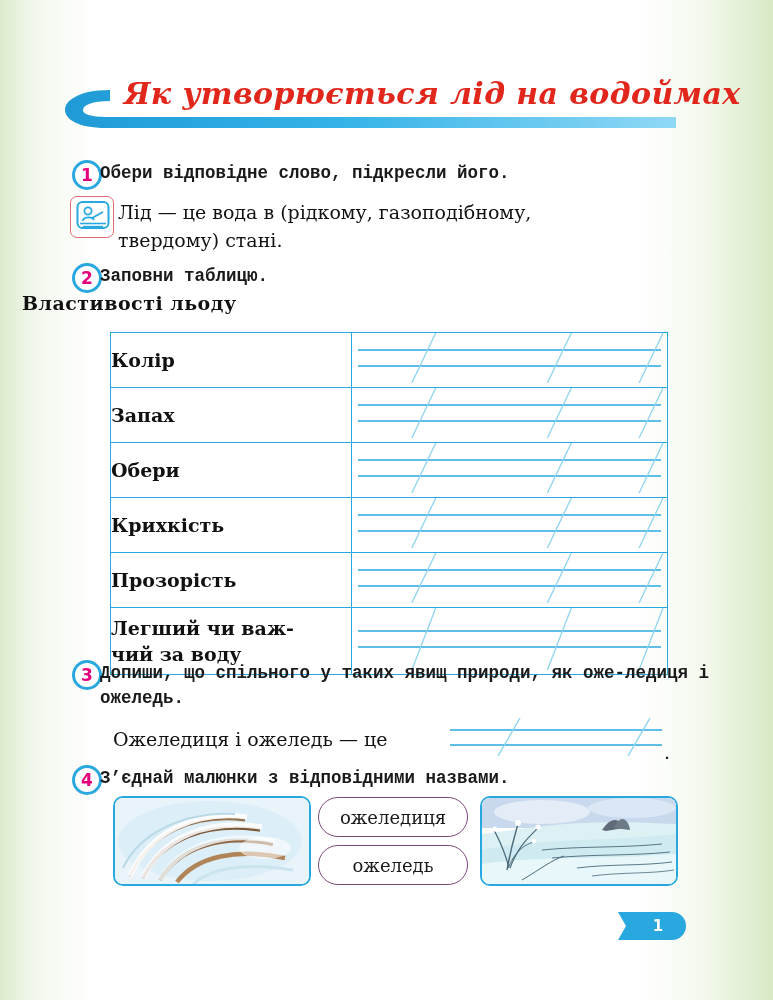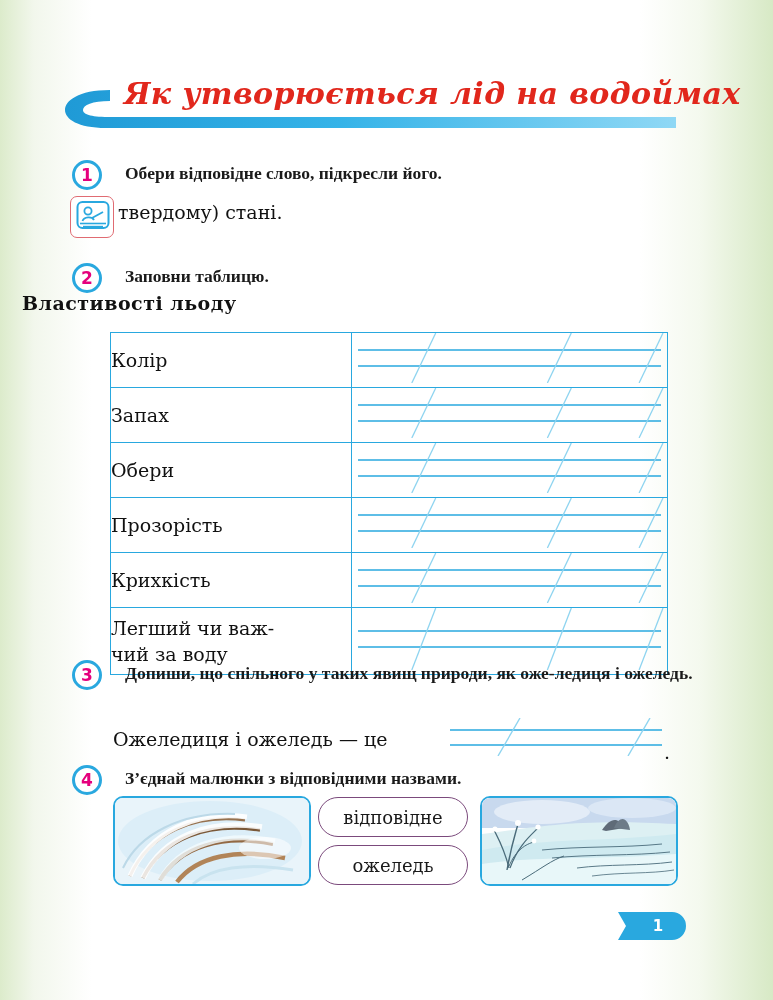--- a/index.html
+++ b/index.html
@@ -40,22 +40,22 @@
     border:3px solid #29a8df;
     background:#ffffff;
     box-sizing:border-box;
     display:flex;align-items:center;justify-content:center;
     font-family:"DejaVu Sans", sans-serif;
     font-weight:bold;font-size:17px;
     color:#e5007d;
     line-height:1;
   }
   .task-text{
-    position:absolute;left:53px;top:1px;
-    font-family:Liberation Serif, serif;
+    position:absolute;left:28px;top:1px;
+    font-family:Liberation Mono, monospace;
     font-size:17.5px;font-weight:600;
     color:#1a1a1a;
     line-height:25px;
     width:610px;
   }
   
   .stmt-icon{
     position:absolute;left:70px;top:196px;
     width:44px;height:42px;
     border:1.6px solid #e06b72;
@@ -81,20 +81,21 @@
     position:absolute;left:110px;top:332px;
     width:558px;
     border-collapse:collapse;
     table-layout:fixed;
   }
   table.props td{
     border:1.6px solid #29a8df;
     padding:0;
     height:50px;
     vertical-align:middle;
+    font-weight:bold;
   }
   td.label{
     width:240px;
     font-family:"DejaVu Serif", serif;
     font-size:19px;color:#111;
     padding-left:14px;
     line-height:26px;
   }
   td.label.two{height:62px;margin-left:24px;}
   td.rule{position:relative;overflow:hidden;}
@@ -176,20 +177,21 @@
     <svg width="34" height="34" viewBox="0 0 34 34">
       <rect x="1.5" y="2" width="31" height="26" rx="5" fill="none" stroke="#29a8df" stroke-width="2"></rect>
       <circle cx="12" cy="11" r="3.6" fill="none" stroke="#29a8df" stroke-width="1.8"></circle>
       <path d="M6.5 21 C8 16.5 16 16 18 20" fill="none" stroke="#29a8df" stroke-width="1.8"></path>
       <path d="M16 18 L27 12" stroke="#29a8df" stroke-width="1.8" fill="none"></path>
       <path d="M4 23.5 L30 23.5" stroke="#29a8df" stroke-width="1.6"></path>
       <path d="M7 26.5 L27 26.5" stroke="#29a8df" stroke-width="1.4"></path>
     </svg>
   </div>
   <div class="stmt-text">
+    <div>Лід — це вода в (рідкому, газоподібному,</div>
     <div>твердому) стані.</div>
   </div>
 
   <div class="task" style="left:72px;top:263px;width:620px;">
     <div class="badge">2</div>
     <div class="task-text">Заповни таблицю.</div>
   </div>
 
   <div class="table-title">Властивості льоду</div>
 
@@ -226,33 +228,33 @@
           <td class="rule" style="height: 50px;"><svg width="100%" height="50" viewBox="0 0 316 50" preserveAspectRatio="none">
               <line x1="6" y1="17" x2="310" y2="17" stroke="#29a8df" stroke-width="1.5"></line>
               <line x1="6" y1="33" x2="310" y2="33" stroke="#29a8df" stroke-width="1.5"></line>
               <line x1="60" y1="50" x2="84" y2="0" stroke="#8ed4f0" stroke-width="1.3"></line>
               <line x1="196" y1="50" x2="220" y2="0" stroke="#8ed4f0" stroke-width="1.3"></line>
               <line x1="288" y1="50" x2="312" y2="0" stroke="#8ed4f0" stroke-width="1.3"></line>
             </svg></td>
         </tr>
         <tr>
           <td class="label">
+            <div>Крихкість</div>
+          </td>
+          <td class="rule" style="height: 50px;"><svg width="100%" height="50" viewBox="0 0 316 50" preserveAspectRatio="none">
+              <line x1="6" y1="17" x2="310" y2="17" stroke="#29a8df" stroke-width="1.5"></line>
+              <line x1="6" y1="33" x2="310" y2="33" stroke="#29a8df" stroke-width="1.5"></line>
+              <line x1="60" y1="50" x2="84" y2="0" stroke="#8ed4f0" stroke-width="1.3"></line>
+              <line x1="196" y1="50" x2="220" y2="0" stroke="#8ed4f0" stroke-width="1.3"></line>
+              <line x1="288" y1="50" x2="312" y2="0" stroke="#8ed4f0" stroke-width="1.3"></line>
+            </svg></td>
+        </tr>
+        <tr>
+          <td class="label">
             <div>Прозорість</div>
-          </td>
-          <td class="rule" style="height: 50px;"><svg width="100%" height="50" viewBox="0 0 316 50" preserveAspectRatio="none">
-              <line x1="6" y1="17" x2="310" y2="17" stroke="#29a8df" stroke-width="1.5"></line>
-              <line x1="6" y1="33" x2="310" y2="33" stroke="#29a8df" stroke-width="1.5"></line>
-              <line x1="60" y1="50" x2="84" y2="0" stroke="#8ed4f0" stroke-width="1.3"></line>
-              <line x1="196" y1="50" x2="220" y2="0" stroke="#8ed4f0" stroke-width="1.3"></line>
-              <line x1="288" y1="50" x2="312" y2="0" stroke="#8ed4f0" stroke-width="1.3"></line>
-            </svg></td>
-        </tr>
-        <tr>
-          <td class="label">
-            <div>Крихкість</div>
           </td>
           <td class="rule" style="height: 50px;"><svg width="100%" height="50" viewBox="0 0 316 50" preserveAspectRatio="none">
               <line x1="6" y1="17" x2="310" y2="17" stroke="#29a8df" stroke-width="1.5"></line>
               <line x1="6" y1="33" x2="310" y2="33" stroke="#29a8df" stroke-width="1.5"></line>
               <line x1="60" y1="50" x2="84" y2="0" stroke="#8ed4f0" stroke-width="1.3"></line>
               <line x1="196" y1="50" x2="220" y2="0" stroke="#8ed4f0" stroke-width="1.3"></line>
               <line x1="288" y1="50" x2="312" y2="0" stroke="#8ed4f0" stroke-width="1.3"></line>
             </svg></td>
         </tr>
         <tr>
@@ -303,21 +305,21 @@
       <path d="M45 82 C65 48 108 36 158 46" stroke="#8a5a30" stroke-width="4" fill="none" opacity="0.9"></path>
       <path d="M45 82 C65 46 110 33 160 43" stroke="#f4fbfe" stroke-width="5" fill="none" opacity="0.8"></path>
       <path d="M62 84 C82 58 122 50 170 60" stroke="#a9713c" stroke-width="4.5" fill="none" opacity="0.85"></path>
       <path d="M8 70 C24 36 66 14 120 16" stroke="#bcd9e8" stroke-width="2" fill="none"></path>
       <path d="M78 86 C96 70 130 64 178 72" stroke="#c9e3ef" stroke-width="3" fill="none"></path>
       <ellipse cx="150" cy="50" rx="26" ry="11" fill="#ffffff" opacity="0.55"></ellipse>
     </svg>
   </div>
 
   <div class="word word-1">
-    <span>відповідне</span>
+    <span>ожеледиця</span>
   </div>
   <div class="word word-2">
     <span>ожеледь</span>
   </div>
 
   <div class="pic pic-right">
     <svg width="194" height="86" viewBox="0 0 194 86" preserveAspectRatio="none">
       <rect width="194" height="86" fill="#ffffff"></rect>
       <rect y="0" width="194" height="30" fill="#c8d9ee"></rect>
       <ellipse cx="60" cy="14" rx="48" ry="12" fill="#e3ecf7"></ellipse>

